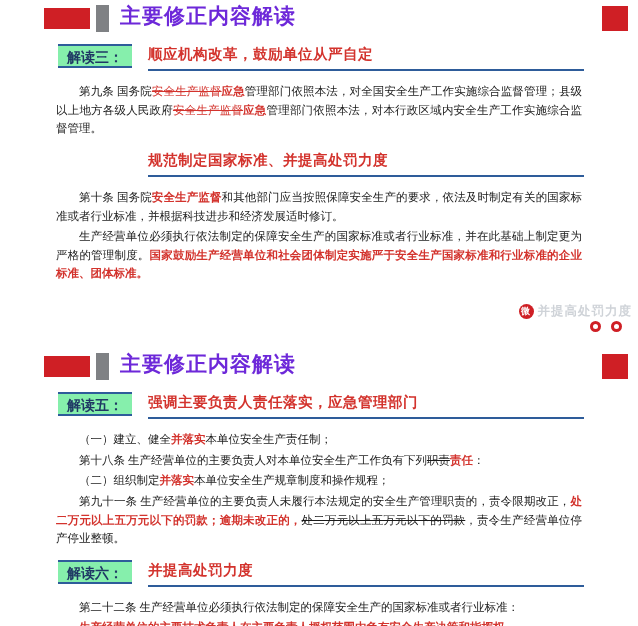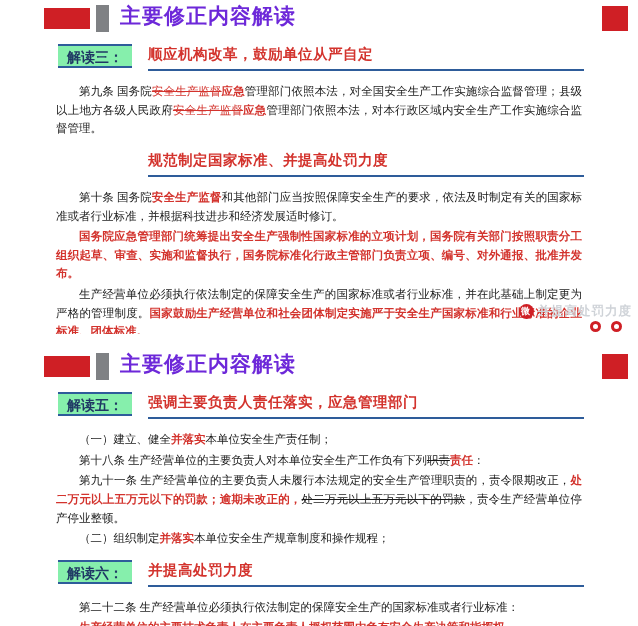--- a/index.html
+++ b/index.html
@@ -197,21 +197,20 @@
 
   <div class="white-sep"></div>
 
   <div class="sec-head">
     <div class="sec-title">规范制定国家标准、并提高处罚力度</div>
     <div class="sec-rule"></div>
   </div>
 
   <div class="body-block">
     <p>第十条 国务院<span class="redb">安全生产监督</span>和其他部门应当按照保障安全生产的要求，依法及时制定有关的国家标准或者行业标准，并根据科技进步和经济发展适时修订。</p>
-    <p class="redb">国务院应急管理部门统筹提出安全生产强制性国家标准的立项计划，国务院有关部门按照职责分工组织起草、审查、实施和监督执行，国务院标准化行政主管部门负责立项、编号、对外通报、批准并发布。</p>
     <p>生产经营单位必须执行依法制定的保障安全生产的国家标准或者行业标准，并在此基础上制定更为严格的管理制度。<span class="redb">国家鼓励生产经营单位和社会团体制定实施严于安全生产国家标准和行业标准的企业标准、团体标准。</span></p>
   </div>
 
   <div class="wm">
     <span class="wm-badge">微</span>
     <span>并提高处罚力度</span>
   </div>
   <div class="dots">
     <span class="dot"></span>
     <span class="dot"></span>
@@ -231,22 +230,22 @@
 
   <div class="sec-head">
     <div class="sec-tag">解读五：</div>
     <div class="sec-title">强调主要负责人责任落实，应急管理部门</div>
     <div class="sec-rule"></div>
   </div>
 
   <div class="body-block">
     <p>（一）建立、健全<span class="redb">并落实</span>本单位安全生产责任制；</p>
     <p>第十八条 生产经营单位的主要负责人对本单位安全生产工作负有下列<span class="strike">职责</span><span class="redb">责任</span>：</p>
+    <p>（二）组织制定<span class="redb">并落实</span>本单位安全生产规章制度和操作规程；</p>
     <p>第九十一条 生产经营单位的主要负责人未履行本法规定的安全生产管理职责的，责令限期改正，<span class="redb">处二万元以上五万元以下的罚款；逾期未改正的，</span><span class="strike">处二万元以上五万元以下的罚款</span>，责令生产经营单位停产停业整顿。</p>
-    <p>（二）组织制定<span class="redb">并落实</span>本单位安全生产规章制度和操作规程；</p>
   </div>
 
   <div class="white-sep"></div>
 
   <div class="sec-head">
     <div class="sec-tag">解读六：</div>
     <div class="sec-title">并提高处罚力度</div>
     <div class="sec-rule"></div>
   </div>
 

